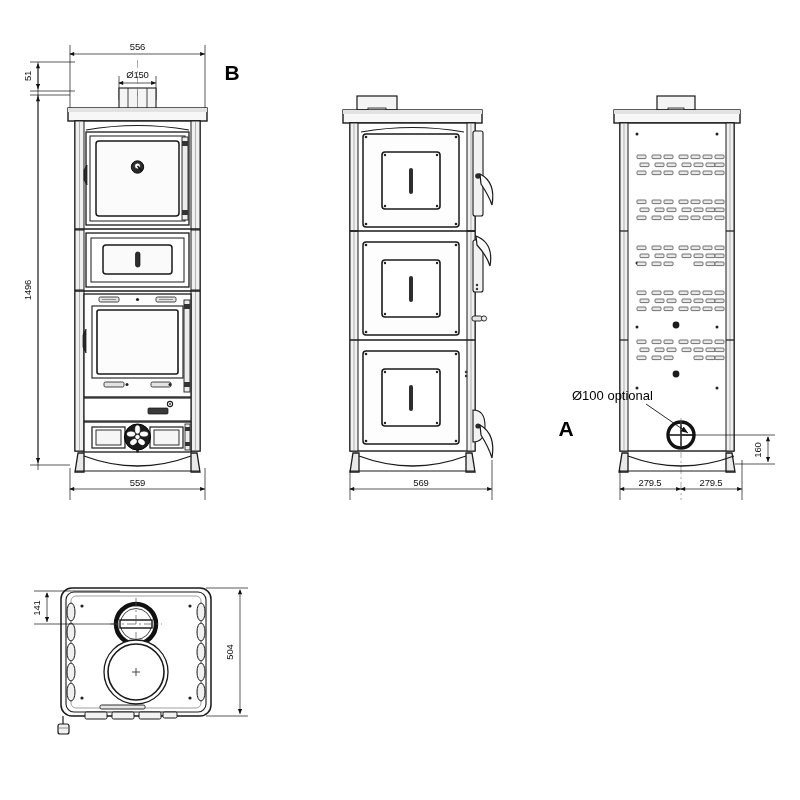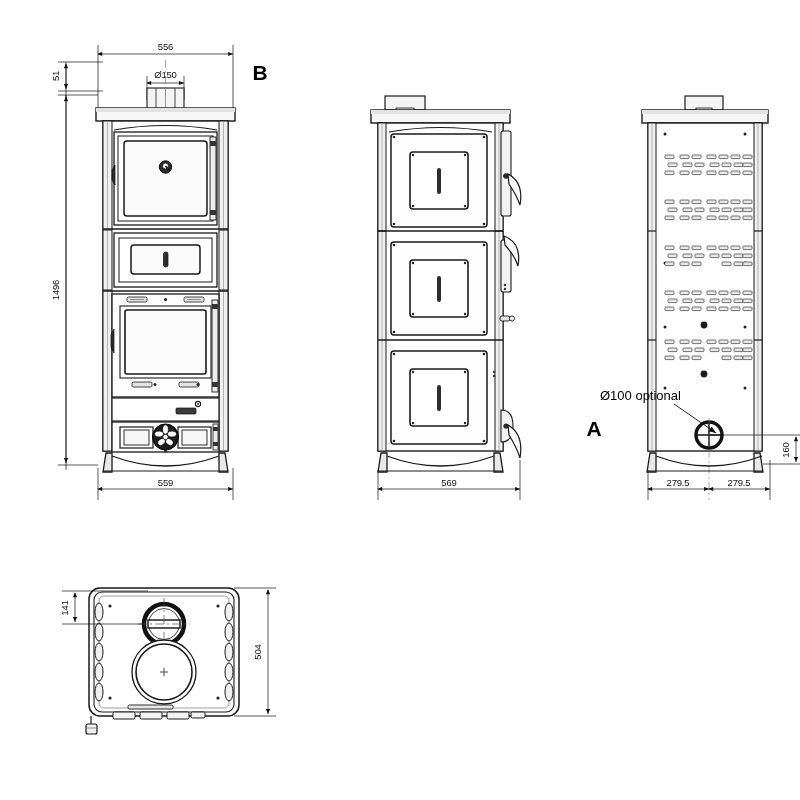--- a/index.html
+++ b/index.html
@@ -4,21 +4,21 @@
 <title>Stove Technical Drawing</title>
 <style>
   html,body{margin:0;padding:0;background:#ffffff;}
   body{
     width:800px;height:800px;
     font-family:"Liberation Sans", sans-serif;
     color:#1a1a1a;
     overflow:hidden;
     position:relative;
   }
-  #sheet{position:absolute;inset:0;width:762px;height:800px;padding-left:28px;}
+  #sheet{position:absolute;inset:0;width:762px;height:800px;}
   svg{display:block;}
   .dimtxt{
     font-family:"Liberation Sans", sans-serif;
     font-size:9.5px;
     fill:#111111;
     letter-spacing:-0.2px;
   }
   .calltxt{
     font-family:"Liberation Sans", sans-serif;
     font-size:13px;

